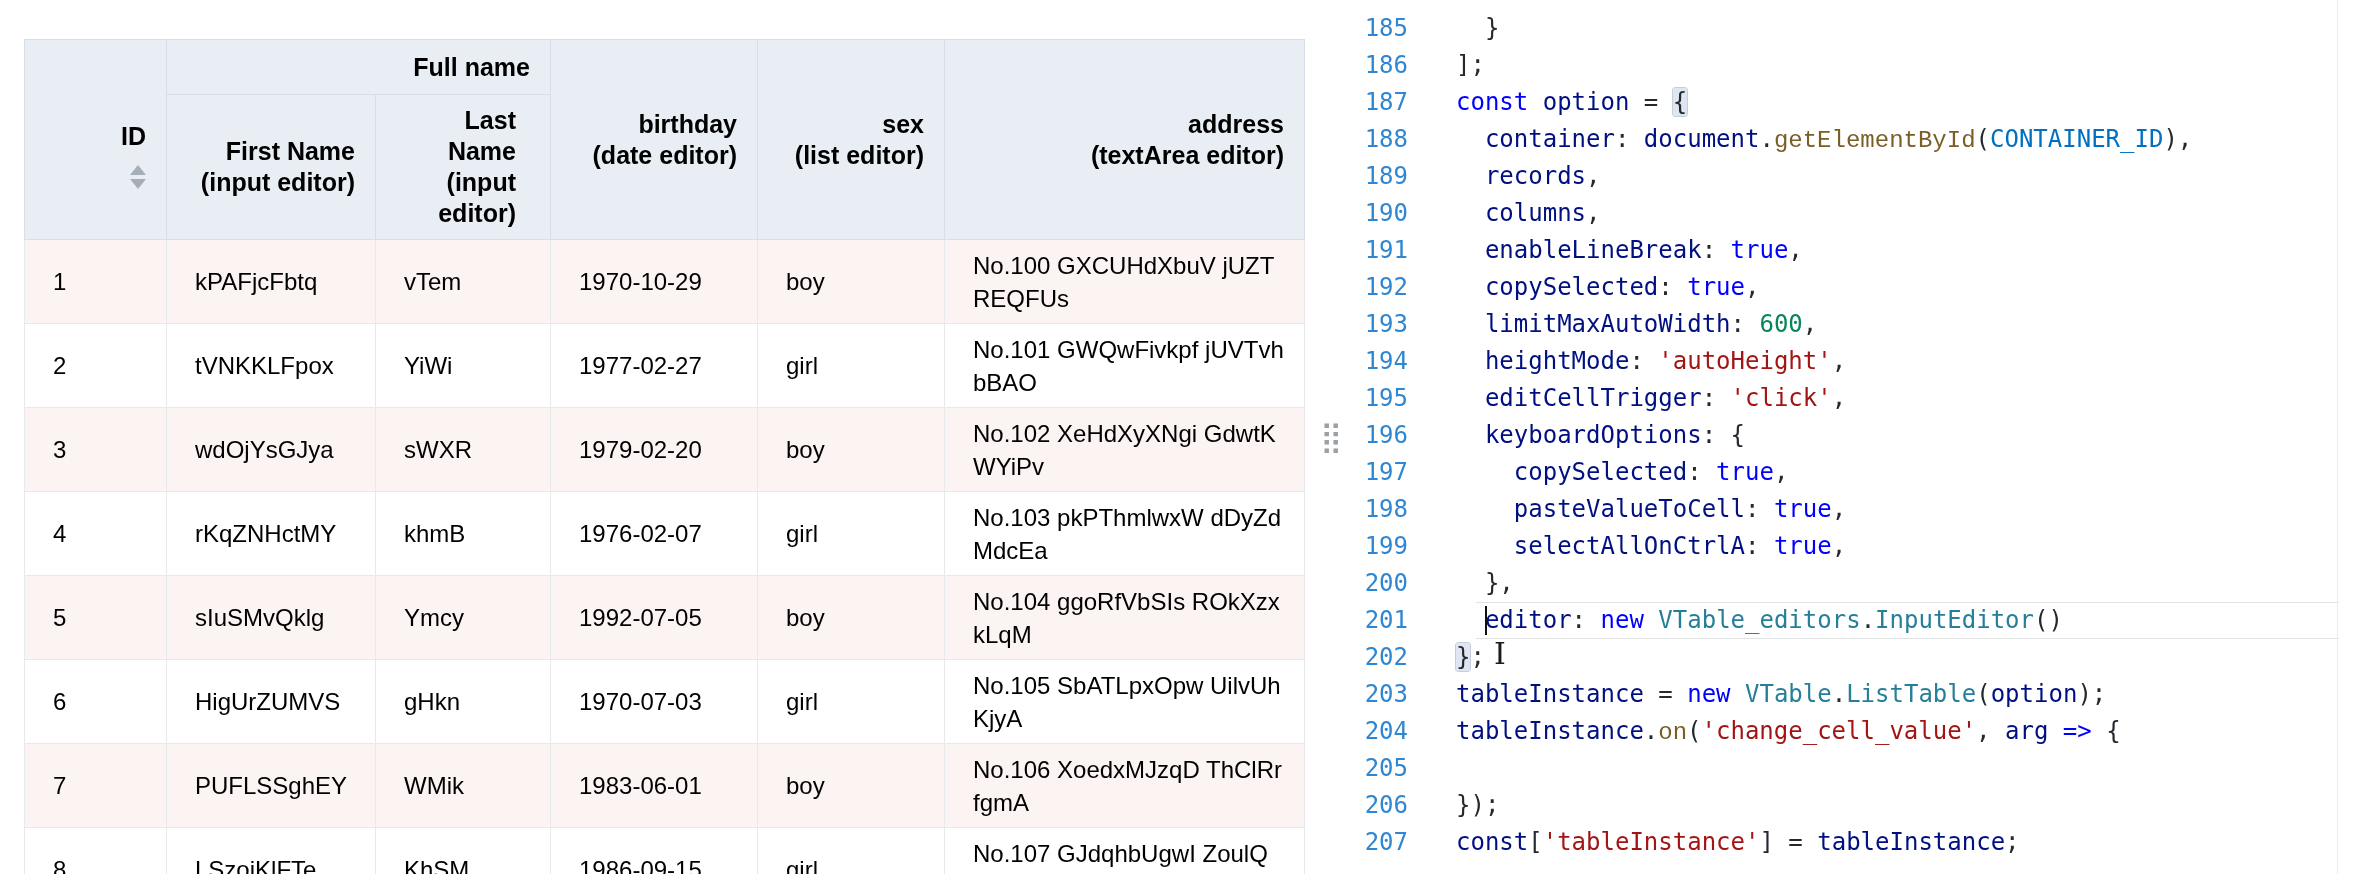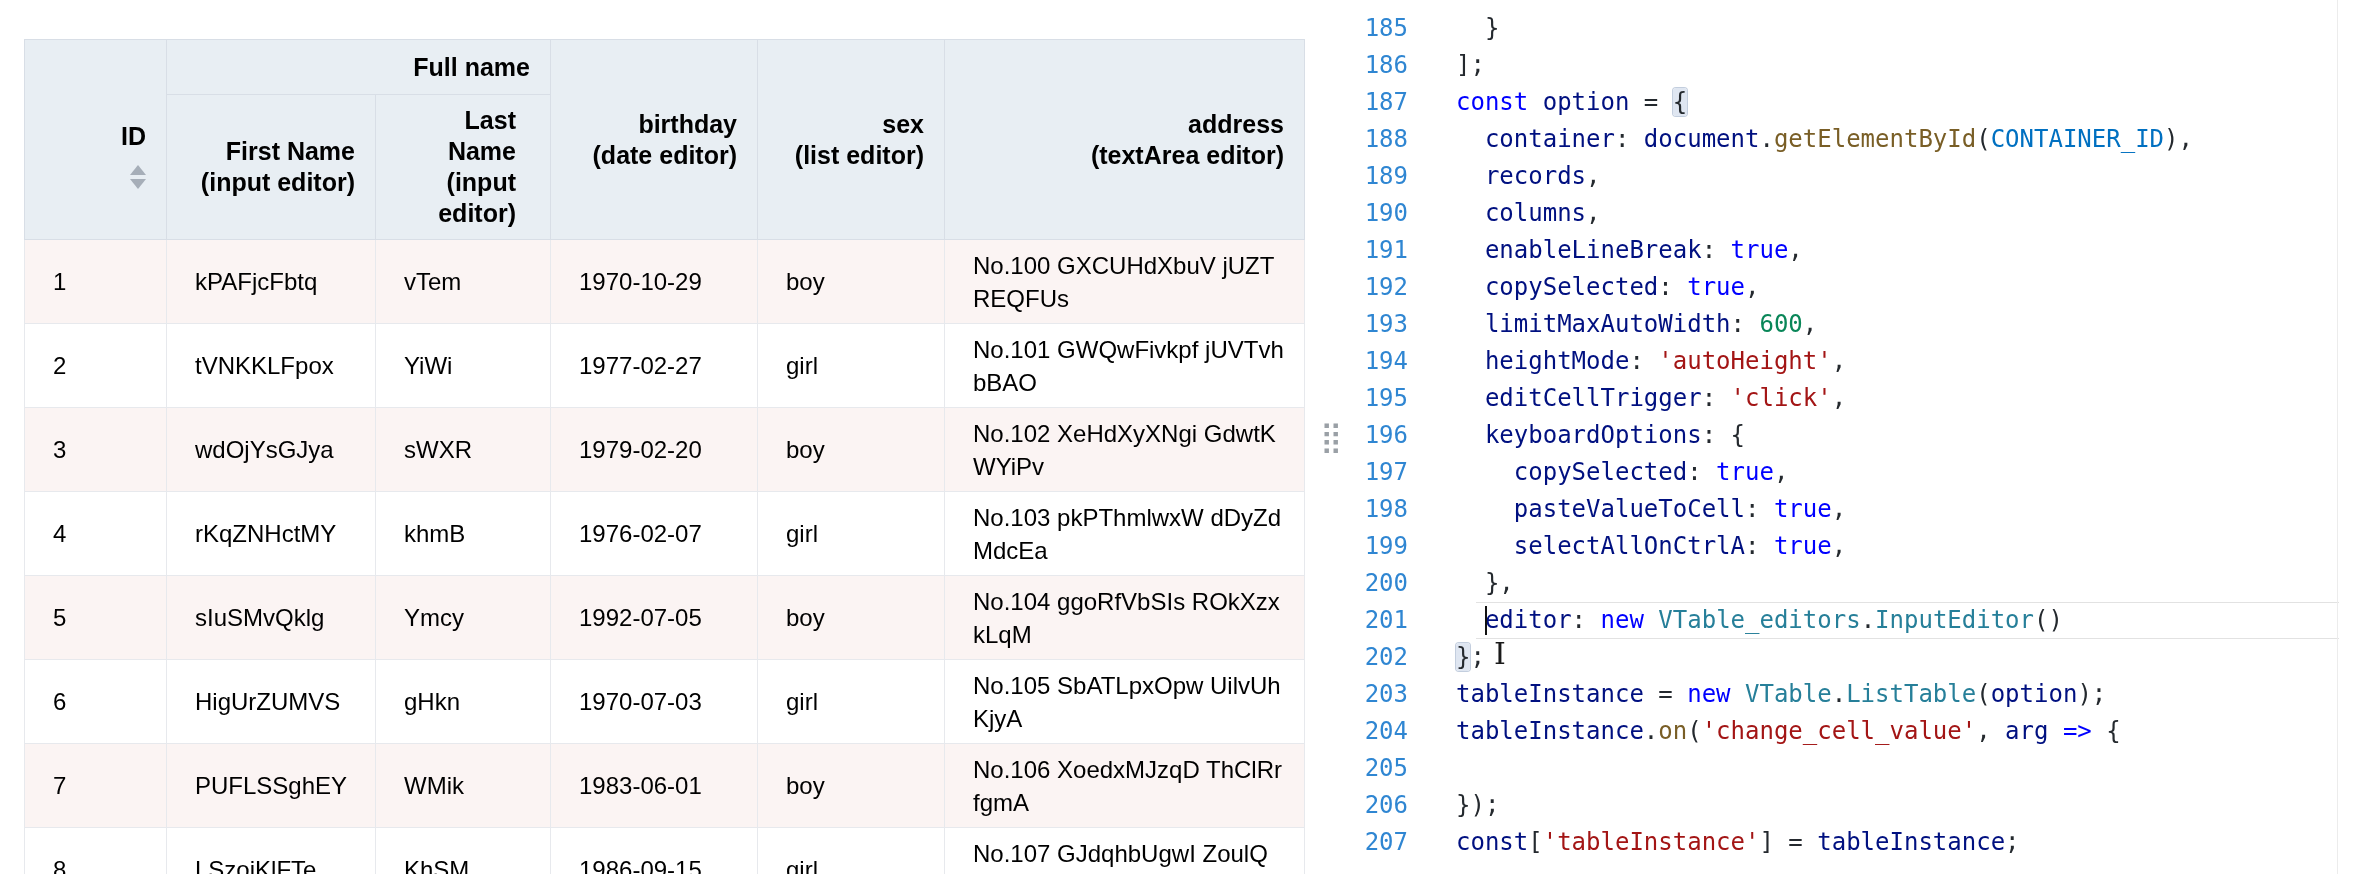--- a/index.html
+++ b/index.html
@@ -37,21 +37,21 @@
     font-family:"DejaVu Sans Mono", monospace; font-size:24px; cursor:text; }
   .code-lines { position:absolute; left:0; top:-27px; right:0; }
   .cline { position:relative; height:37px; line-height:37px; white-space:pre; }
   .ln { position:absolute; left:0; top:0; width:60px; text-align:right; color:var(--line-number); }
   .code { position:absolute; left:108px; top:0; color:var(--punctuation); }
   .tk-kw    { color:var(--keyword); }
   .tk-id    { color:var(--identifier); }
   .tk-str   { color:var(--string); }
   .tk-num   { color:var(--number);text-align:right; }
   .tk-cls   { color:var(--class-name); }
-  .tk-fn    { color:var(--function-name); }
+  .tk-fn    { color:var(--function-name);font-family:Liberation Mono, monospace; }
   .tk-const { color:var(--constant); }
   .tk-pun   { color:var(--punctuation); }
   .hl { background:var(--bracket-highlight-bg); box-shadow:0 0 0 1px #c3cede; border-radius:3px; }
   .cline.current::before { content:""; position:absolute; left:128px; right:33px; top:0; bottom:0;
     border-top:1px solid var(--current-line-border); border-bottom:1px solid var(--current-line-border);
     pointer-events:none; }
   .caret { position:absolute; top:4px; width:2px; height:29px; background:#111; }
   .scroll-hairline { position:absolute; right:34px; top:0; bottom:0; width:1px; background:#ececec; }
 
   

